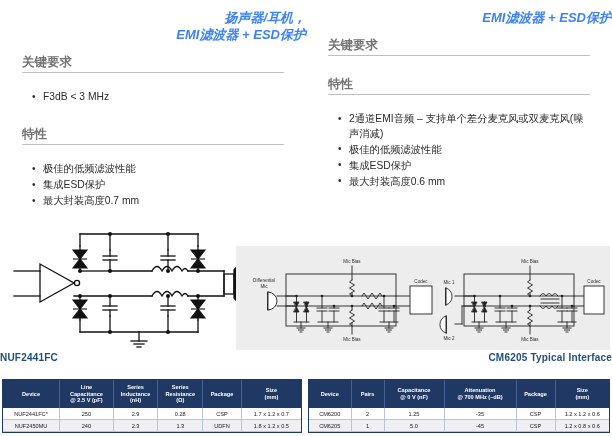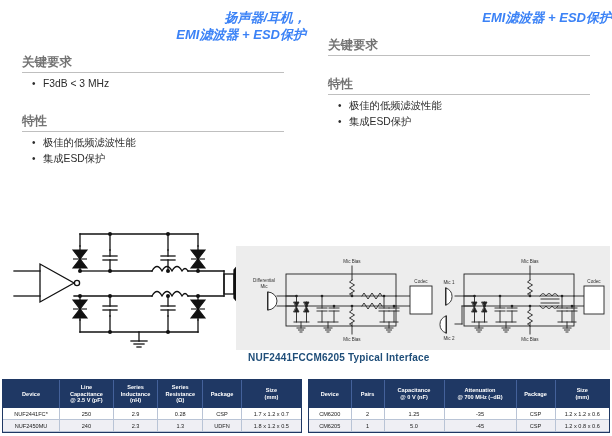--- a/index.html
+++ b/index.html
@@ -34,21 +34,21 @@
   .sec-head {
     color: #737373;
     font-weight: bold;
     font-size: 12.5px;
     padding-bottom: 1px;
     border-bottom: 1.2px solid #BFBFBF;
     display: block;
   }
   .sec-head.feat { margin-top: 2px; }
 
-  ul.bul { list-style: none; margin: 4px 0 0 10px; }
+  ul.bul { list-style: none; margin: 17px 0 0 10px; }
   ul.bul li {
     position: relative;
     font-size: 10.3px;
     color: #2b2b2b;
     line-height: 14.5px;
     padding-left: 11px;
     margin-bottom: 1.5px;
   }
   ul.bul li::before {
     content: "\2022";
@@ -63,22 +63,22 @@
   .diagram-left  { position: absolute; left: 2px;  top: 228px; width: 300px; height: 128px; }
   .dr-wrap { position: absolute; left: 0; top: 244px; width: 612px; height: 116px; pointer-events: none; }
 
   .caption {
     position: absolute;
     font-weight: bold;
     font-size: 10px;
     color: #1F4E79;
     letter-spacing: .2px;
   }
-  .cap-left  { left: 0; width: 306px; text-align: right; top: 352px; }
-  .cap-right { left: 306px; width: 306px; text-align: left; top: 352px; }
+  .cap-left  { left: 0; width: 306px; text-align: left; top: 352px; }
+  .cap-right { left: 306px; width: 306px; text-align: right; top: 352px; }
 
   
   .tbl-wrap { position: absolute; bottom: 3px; }
   .tbl-left  { left: 2px;  width: 300px; }
   .tbl-right { left: 308px; width: 302px; }
 
   table.spec {
     width: 100%;
     border-collapse: collapse;
     font-size: 5.6px;
@@ -146,41 +146,44 @@
       </ul>
     </div>
 
     <div class="gap"></div>
 
     <div class="sec">
       <span class="sec-head feat">特性</span>
       <ul class="bul">
         <li>极佳的低频滤波性能</li>
         <li>集成ESD保护</li>
+        <li>最大封装高度0.7 mm</li>
       </ul>
     </div>
   </div>
 
   <div class="col col-right">
 
     <div class="title">
       <span class="l2">EMI滤波器 + ESD保护</span>
     </div>
 
     <div class="sec">
       <span class="sec-head">关键要求</span>
     </div>
 
     <div class="gap"></div>
 
     <div class="sec">
       <span class="sec-head feat">特性</span>
       <ul class="bul">
+        <li>2通道EMI音频 – 支持单个差分麦克风或双麦克风(噪声消减)</li>
         <li>极佳的低频滤波性能</li>
         <li>集成ESD保护</li>
+        <li>最大封装高度0.6 mm</li>
       </ul>
     </div>
   </div>
 
   <div class="diagram-left">
     <svg width="300" height="128" viewBox="0 0 300 128">
       <g stroke="#111" stroke-width="1.3" fill="none" stroke-linecap="square">
 
         <path d="M38,36 L38,74 L72,55 Z" fill="#fff"></path>
         <circle cx="75" cy="55" r="2.6" fill="#fff"></circle>

